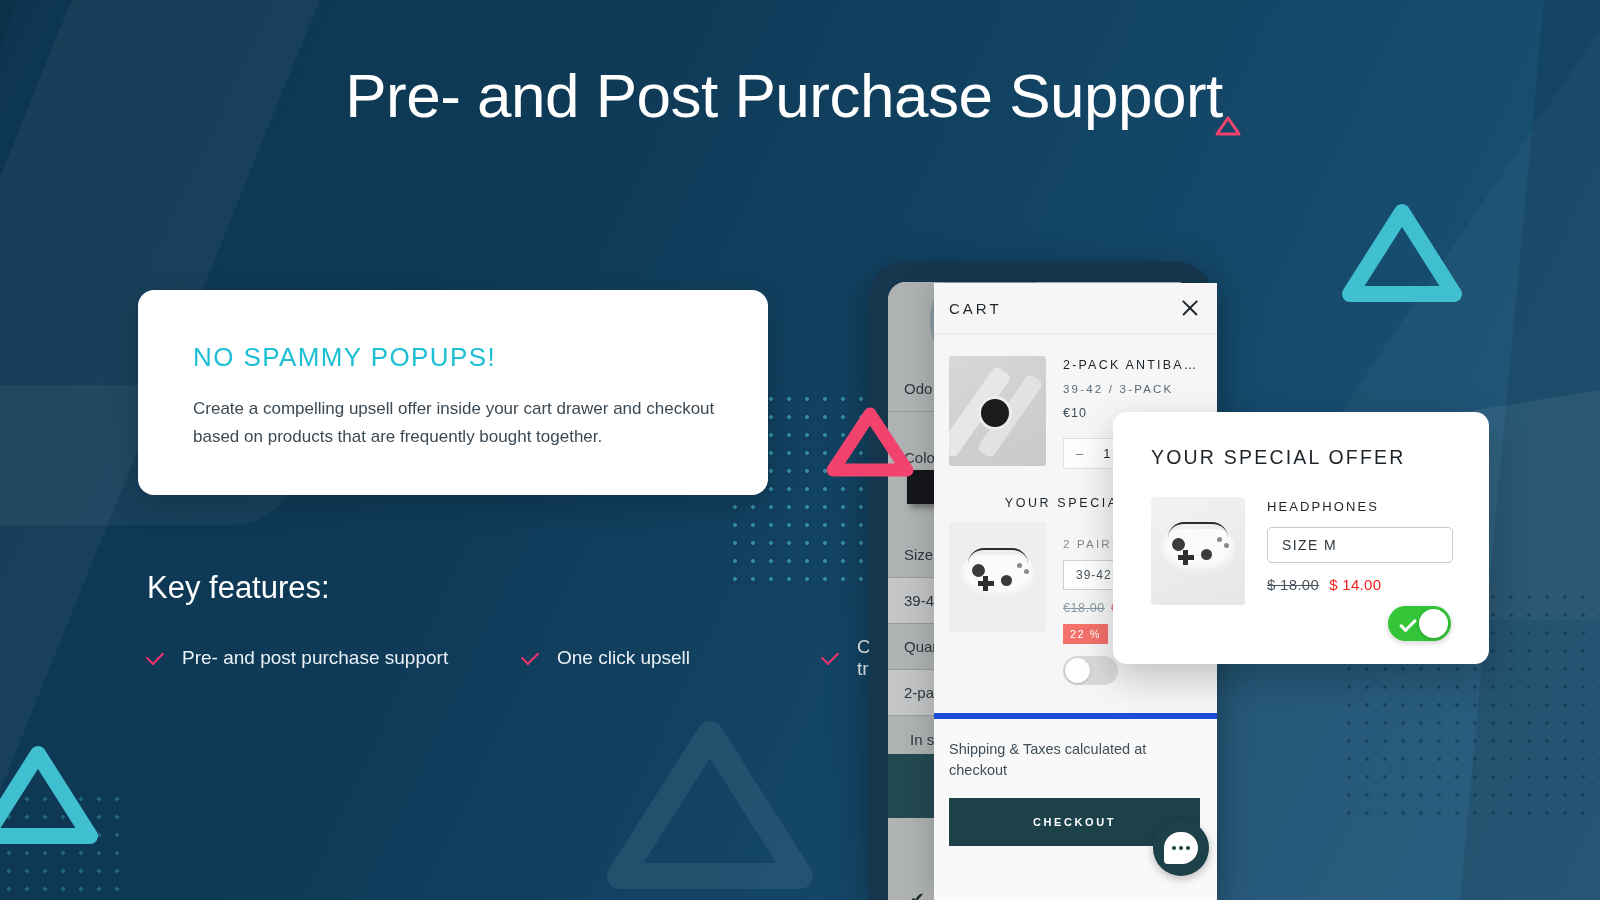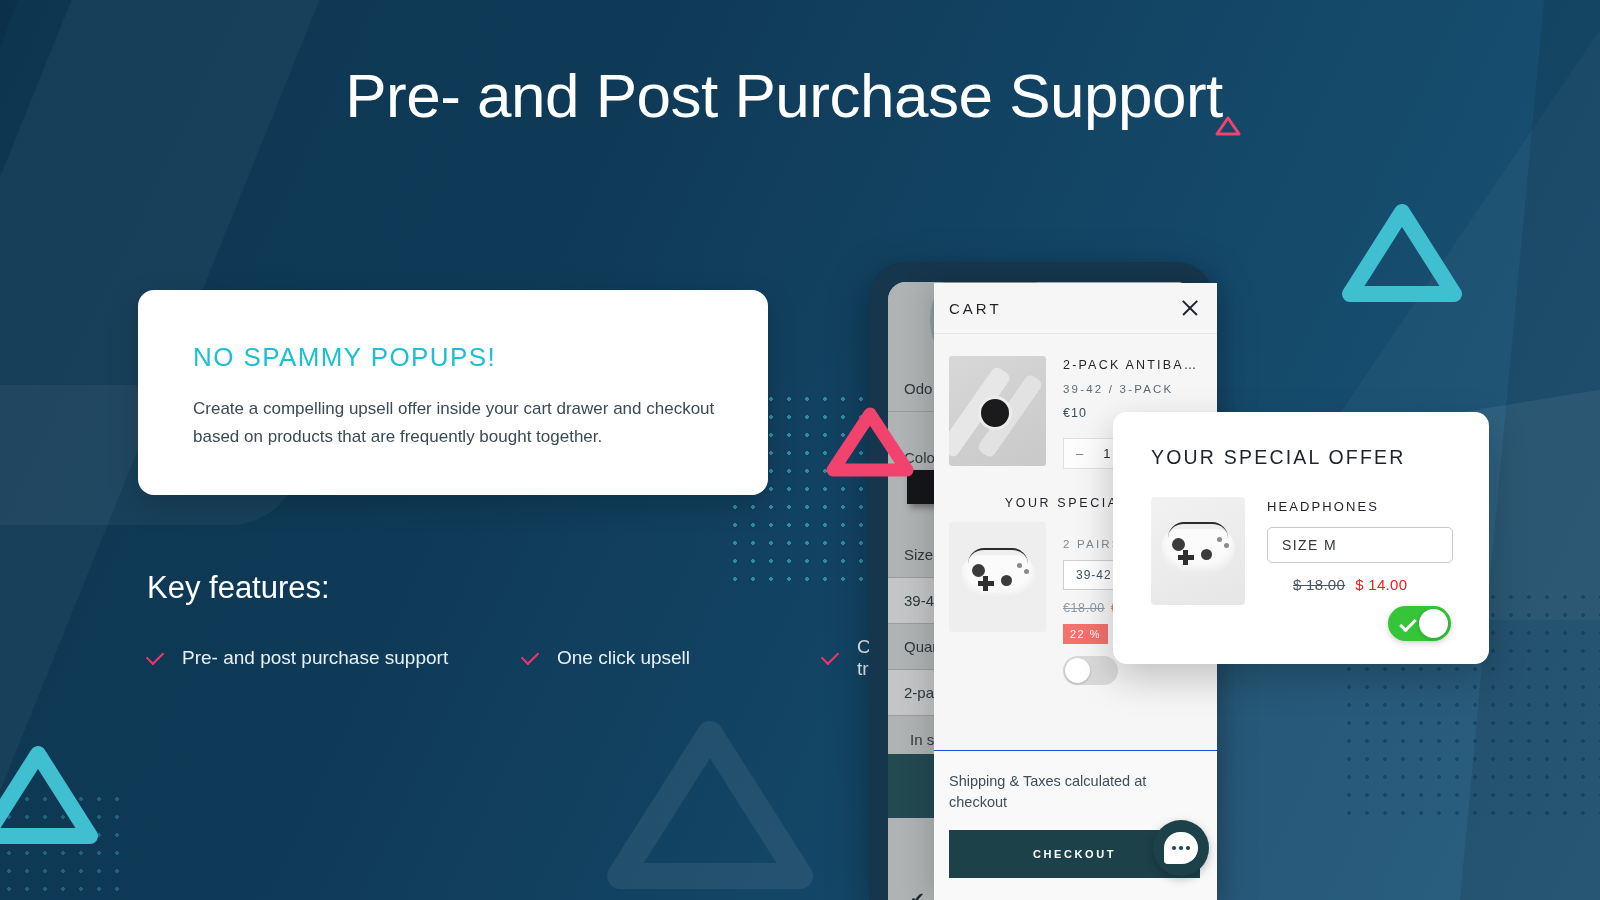--- a/index.html
+++ b/index.html
@@ -300,23 +300,23 @@
     position: relative;
   }
   .toggle-off::after {
     content: ""; position: absolute; left: 2px; top: 2px;
     width: 25px; height: 25px; border-radius: 50%; background: #fff;
     box-shadow: 0 1px 3px rgba(0,0,0,0.2);
   }
 
   .drawer-foot {
     position: absolute; left: 0; right: 0; bottom: 0;
-    border-top: 1px solid #1d4ed8; background: #f9f9f9;
+    border-top: 6px solid #1d4ed8; background: #f9f9f9;
     padding: 20px 17px 0 15px;
-    height: 150px;
+    height: 187px;
   }
   .ship-note { font-size: 14.5px; color: #3f4e59; line-height: 1.45; margin-bottom: 17px; }
   .checkout-btn {
     background: #1d4149; color: #fff;
     height: 48px; display: flex; align-items: center; justify-content: center;
     font-size: 11px; letter-spacing: 2.6px; font-weight: 600;
   }
   .chat-fab {
     position: absolute; right: 8px; bottom: 24px;
     width: 56px; height: 56px; border-radius: 50%;
@@ -351,21 +351,21 @@
   }
   .so-right { flex: 1 1 auto; min-width: 0; padding-top: 2px; }
   .so-prod { font-size: 13px; letter-spacing: 2.1px; color: #1d242a; margin-bottom: 13px; }
   .so-select {
     border: 1px solid #c9c9c9; border-radius: 5px; height: 36px;
     display: flex; align-items: center; padding-left: 14px;
     font-size: 14px; letter-spacing: 1.4px; color: #2d3840;
     margin-bottom: 13px; background:#fff;
   }
   .so-prices { font-size: 15px; letter-spacing: .3px; }
-  .so-old { color: #4a5560; text-decoration: line-through; margin-left: 26px; }
+  .so-old { color: #4a5560; text-decoration: line-through; }
   .so-new { color: #f0211d; margin-left: 10px; }
   .so-toggle {
     position: absolute; right: 38px; bottom: 23px;
     width: 63px; height: 35px; border-radius: 18px; background: #34c638;
     display: flex; align-items: center;
     box-shadow: 0 2px 6px rgba(0,0,0,0.18);
   }
   .so-toggle .tick {
     width: 16px; height: 9px; margin-left: 12px;
     border-left: 3px solid #fff; border-bottom: 3px solid #fff;

